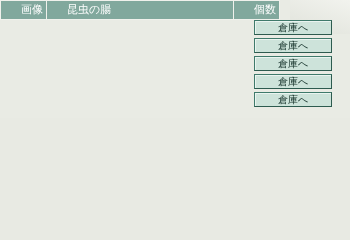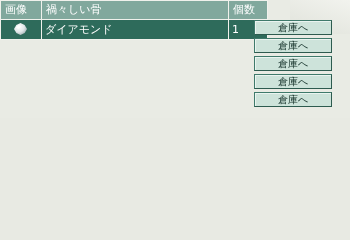--- a/index.html
+++ b/index.html
@@ -45,21 +45,21 @@
   col.c-img  { width: 40px; }
   col.c-name { width: 186px; }
   col.c-qty  { width: 38px; }
 
   tr.head-row th {
     background: #81a89d;
     color: #ffffff;
     font-weight: normal;
     font-size: 11px;
     text-align: left;
-    padding: 1px 3px 2px 4px;
+    padding: 1px 3px 2px 20px;
     height: 15px;
     line-height: 13px;
     letter-spacing: 0px;
     vertical-align: middle;
     white-space: nowrap;
     overflow: hidden;
   }
 
   tr.item-row td {
     background: #2e6b5b;
@@ -211,39 +211,29 @@
 
   <table class="inv">
     <colgroup>
       <col class="c-img">
       <col class="c-name">
       <col class="c-qty">
     </colgroup>
     <thead>
       <tr class="head-row">
         <th>画像</th>
-        <th>禍々しい骨</th>
+        <th>昆虫の腸</th>
         <th>個数</th>
       </tr>
     </thead>
     <tbody>
 
 
 
 
-      <tr class="item-row">
-        <td class="cell-img">
-          <div class="icon-wrap ic-diamond">
-            <span class="gem"></span>
-              <span class="facet"></span>
-          </div>
-        </td>
-        <td class="cell-name">ダイアモンド</td>
-        <td class="cell-qty">1</td>
-      </tr>
     </tbody>
   </table>
 
   <div class="action-col">
     <div class="action-slot head-slot"></div>
     <div class="action-slot">
       <button class="store-btn">倉庫へ</button>
     </div>
     <div class="action-slot">
       <button class="store-btn">倉庫へ</button>

